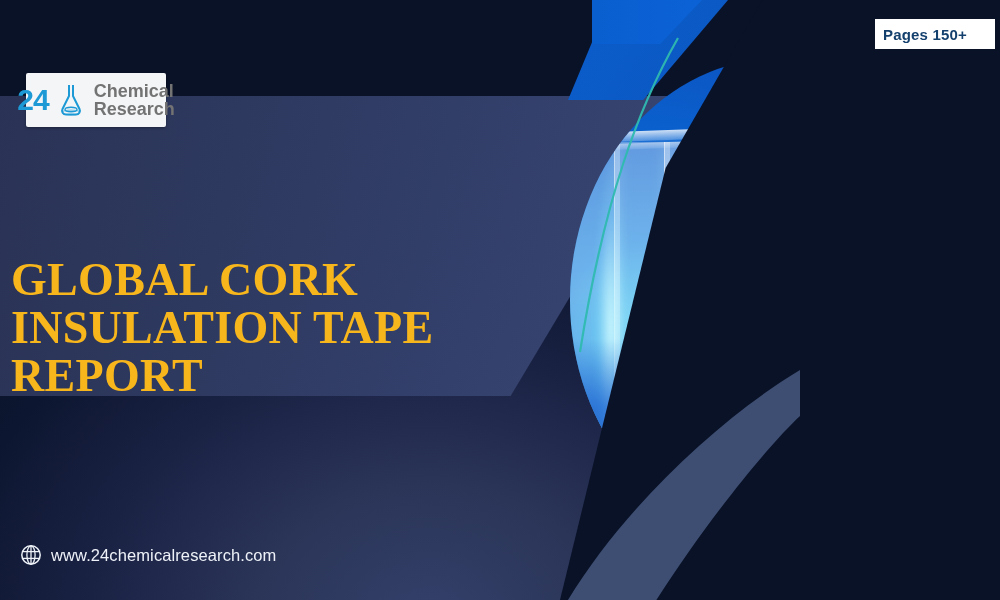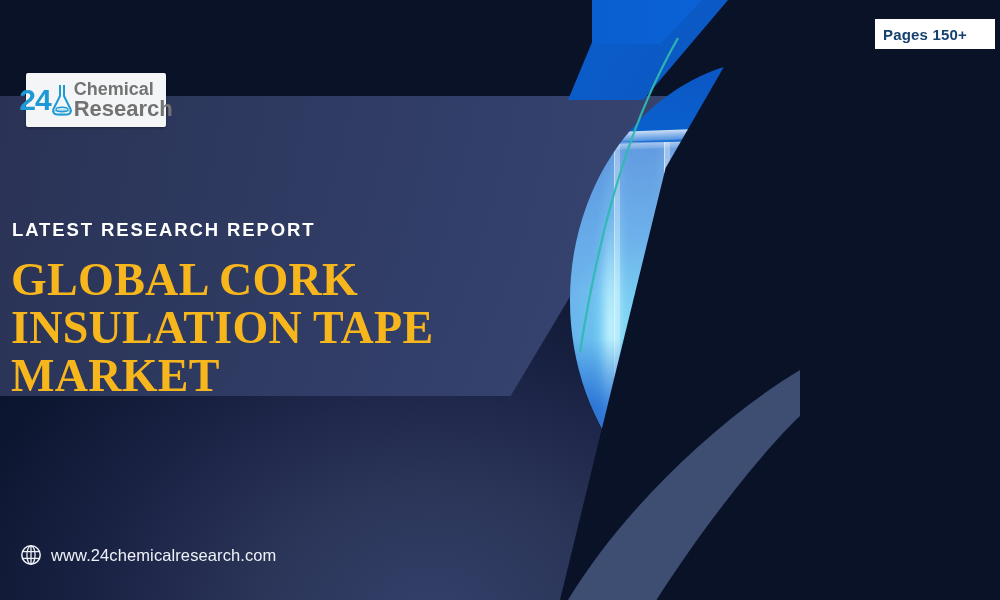--- a/index.html
+++ b/index.html
@@ -97,35 +97,35 @@
 
   
   .logo-box {
     position:absolute; left:26px; top:73px;
     width:140px; height:54px;
     background:#f4f5f7;
     border-radius:2px;
     display:flex; align-items:center; justify-content:center;
     box-shadow:0 1px 3px rgba(0,0,0,.35);
   }
-  .logo-inner { display:flex; align-items:center; gap:3px; }
+  .logo-inner { display:flex; align-items:center; gap:14px; }
   .logo-24 {
     font-family:"Liberation Sans", sans-serif;
     font-size:30px; font-weight:bold; color:#1d9ad6; letter-spacing:-1px;
     line-height:1;
   }
   .logo-flask { width:22px; height:34px; margin:0 -2px 0 -3px; }
   .logo-words {
     display:flex; flex-direction:column;
     line-height:1.0;
     font-family:"Liberation Sans", sans-serif;
     font-weight:bold; color:#737373;
   }
   .logo-words .w1 { font-size:18px; }
-  .logo-words .w2 { font-size:22px; }
+  .logo-words .w2 { font-size:18px; }
 
   .pages-badge {
     position:absolute; right:5px; top:19px;
     width:120px; height:30px;
     background:#ffffff;
     display:flex; align-items:center; justify-content:center;
     padding-right:20px;
   }
   .pages-badge span {
     font-size:15px; font-weight:bold; color:#14406e; letter-spacing:.2px;
@@ -223,22 +223,21 @@
         <span class="w1">Chemical</span>
         <span class="w2">Research</span>
       </span>
     </div>
   </div>
 
   <div class="pages-badge">
     <span>Pages 150+</span>
   </div>
 
-  <div class="eyebrow">LATEST RESEARCH REPORT</div>
-  <h1 class="title">GLOBAL CORK INSULATION TAPE MARKET</h1>
+  <h1 class="title">GLOBAL CORK INSULATION TAPE REPORT</h1>
 
 
   <div class="footer">
     <div class="fitem">
       <svg class="icon-globe" viewBox="0 0 22 22">
         <circle cx="11" cy="11" r="9.2" fill="none" stroke="#eef2f8" stroke-width="1.5"></circle>
         <ellipse cx="11" cy="11" rx="4.1" ry="9.2" fill="none" stroke="#eef2f8" stroke-width="1.3"></ellipse>
         <line x1="2" y1="7.6" x2="20" y2="7.6" stroke="#eef2f8" stroke-width="1.3"></line>
         <line x1="2" y1="14.4" x2="20" y2="14.4" stroke="#eef2f8" stroke-width="1.3"></line>
         <line x1="11" y1="1.8" x2="11" y2="20.2" stroke="#eef2f8" stroke-width="1.3"></line>

